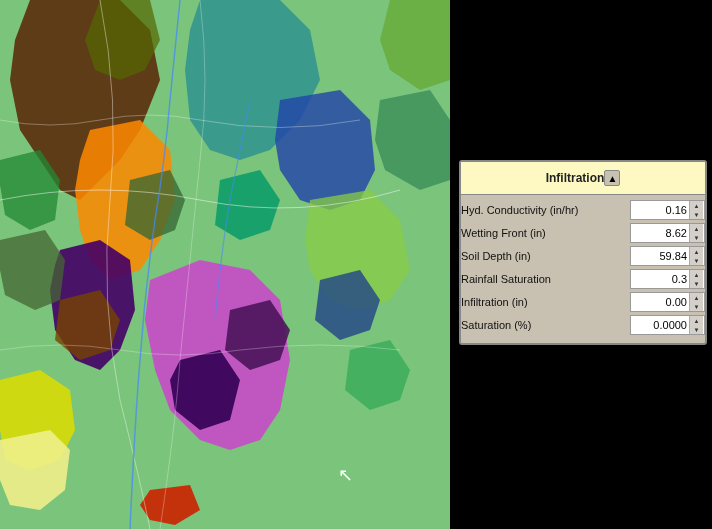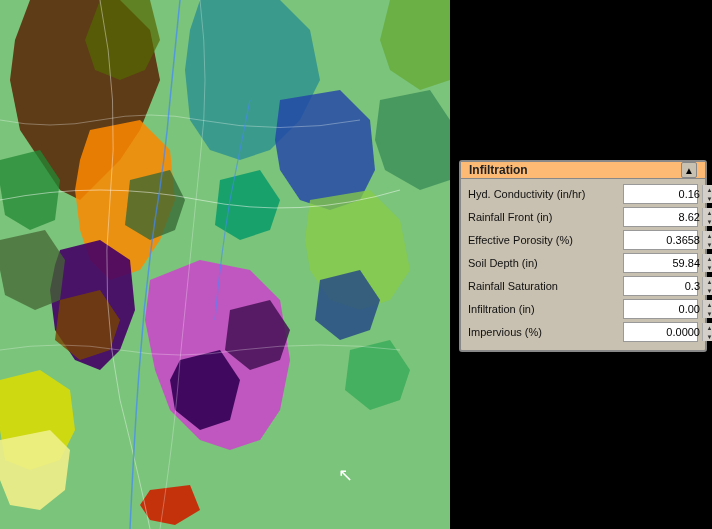--- a/index.html
+++ b/index.html
@@ -120,24 +120,24 @@
       position: absolute;
       right: 5px;
       top: 160px;
       width: 248px;
       background: #c8c0b0;
       border: 2px solid #888;
       border-radius: 3px;
     }
 
     #infiltration-header {
-      background: #fdba74;
-      padding: 0 8px;
-      display: flex;
-      justify-content: space-between;
+      background: #fef9c3;
+      padding: 8px 8px;
+      display: flex;
+      justify-content: center;
       align-items: center;
       border-bottom: 1px solid #888;
     }
 
     #infiltration-title {
       font-weight: bold;
       font-size: 12px;
       color: #222;
     }
 
@@ -148,21 +148,21 @@
       width: 16px;
       height: 16px;
       display: flex;
       align-items: center;
       justify-content: center;
       cursor: pointer;
       font-size: 10px;
     }
 
     #infiltration-body {
-      padding: 5px 7px;
+      padding: 5px 0;
     }
 
     .param-row {
       display: flex;
       align-items: center;
       justify-content: space-between;
       margin-bottom: 3px;
     }
 
     .param-label {
@@ -176,21 +176,21 @@
       align-items: center;
       background: #fff;
       border: 1px solid #999;
       width: 75px;
     }
 
     .param-input {
       border: none;
       outline: none;
       background: transparent;
-      width: 78px;
+      width: 58px;
       text-align: right;
       padding: 1px 2px;
       font-size: 11px;
       color: #000;
     }
 
     .spin-btns {
       display: flex;
       flex-direction: column;
       border-left: 1px solid #aaa;
@@ -323,40 +323,30 @@
           <span class="param-label">Hyd. Conductivity (in/hr)</span>
           <div class="param-input-wrapper">
             <input type="text" class="param-input" value="0.16" style="">
             <div class="spin-btns">
               <button class="spin-btn">▲</button>
               <button class="spin-btn">▼</button>
             </div>
           </div>
         </div>
         <div class="param-row">
-          <span class="param-label">Rainfall Front (in)</span>
+          <span class="param-label">Wetting Front (in)</span>
           <div class="param-input-wrapper">
             <input type="text" class="param-input" value="8.62" style="">
             <div class="spin-btns">
               <button class="spin-btn">▲</button>
               <button class="spin-btn">▼</button>
             </div>
           </div>
         </div>
         <div class="param-row">
-          <span class="param-label">Effective Porosity (%)</span>
-          <div class="param-input-wrapper">
-            <input type="text" class="param-input" value="0.3658" style="">
-            <div class="spin-btns">
-              <button class="spin-btn">▲</button>
-              <button class="spin-btn">▼</button>
-            </div>
-          </div>
-        </div>
-        <div class="param-row">
           <span class="param-label">Soil Depth (in)</span>
           <div class="param-input-wrapper">
             <input type="text" class="param-input" value="59.84" style="">
             <div class="spin-btns">
               <button class="spin-btn">▲</button>
               <button class="spin-btn">▼</button>
             </div>
           </div>
         </div>
         <div class="param-row">
@@ -373,21 +363,21 @@
           <span class="param-label">Infiltration (in)</span>
           <div class="param-input-wrapper">
             <input type="text" class="param-input" value="0.00" style="">
             <div class="spin-btns">
               <button class="spin-btn">▲</button>
               <button class="spin-btn">▼</button>
             </div>
           </div>
         </div>
         <div class="param-row">
-          <span class="param-label">Impervious (%)</span>
+          <span class="param-label">Saturation (%)</span>
           <div class="param-input-wrapper">
             <input type="text" class="param-input" value="0.0000" style="">
             <div class="spin-btns">
               <button class="spin-btn">▲</button>
               <button class="spin-btn">▼</button>
             </div>
           </div>
         </div>
       </div>
   </div>

